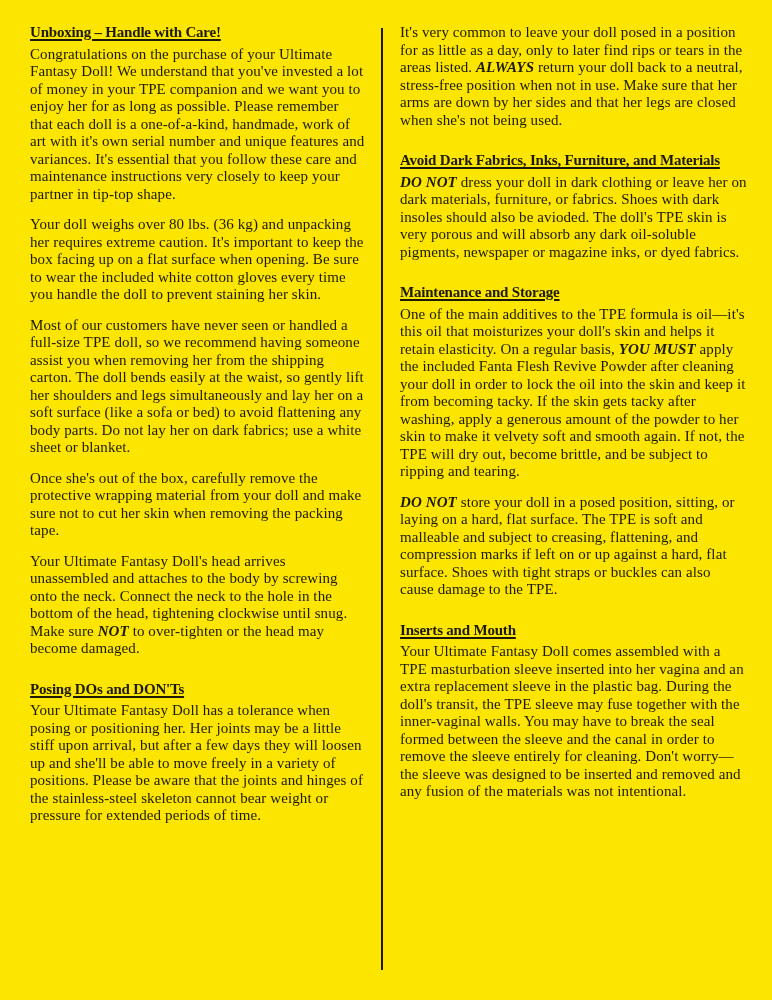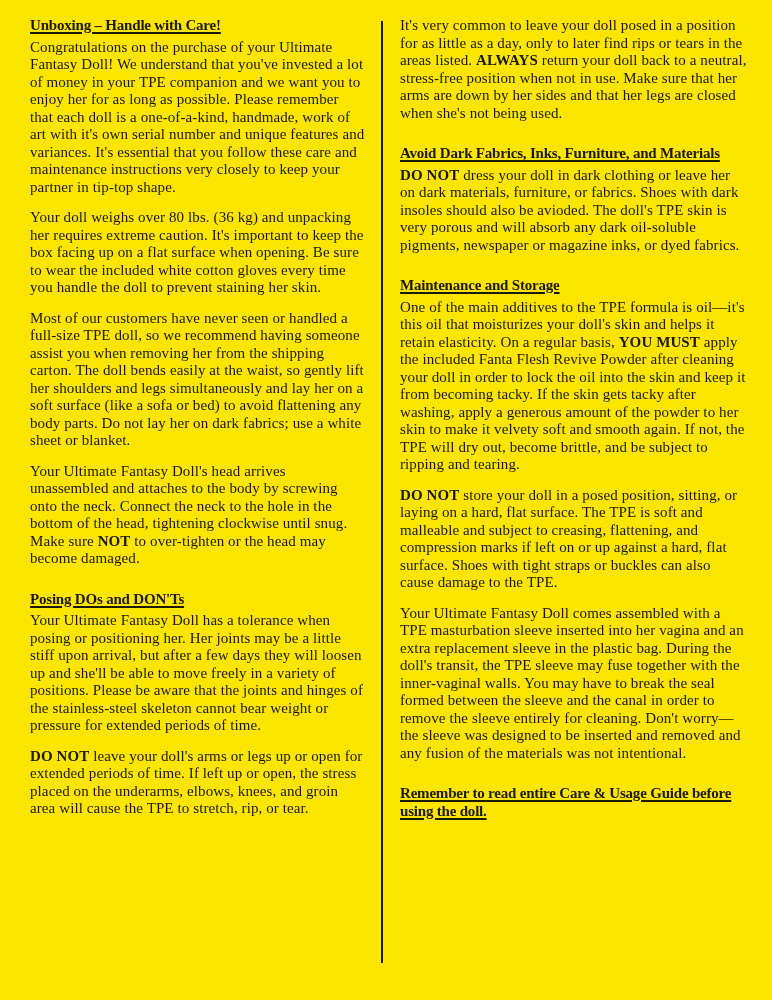--- a/index.html
+++ b/index.html
@@ -9,21 +9,21 @@
   body {
     width: 772px;
     height: 1000px;
     background: #FCE500;
     overflow: hidden;
   }
   .page {
     box-sizing: border-box;
     width: 772px;
     height: 1000px;
-    padding: 17px 22px 0 30px;
+    padding: 24px 22px 0 30px;
     font-family: "Liberation Serif", "DejaVu Serif", serif;
     color: #1C1A04;
   }
   .columns {
     display: flex;
     align-items: flex-start;
   }
   .column {
     font-size: 15px;
     line-height: 17.5px;
@@ -46,42 +46,42 @@
   .heading {
     font-size: 15px;
     font-weight: 700;
     letter-spacing: -0.2px;
     text-decoration: underline;
     text-decoration-thickness: 2px;
     text-underline-offset: 2px;
     margin-top: 23px;
   }
   .heading + .paragraph { margin-top: 4px; }
-  .seg.bold { font-weight: 700; }
+  .seg.bold { font-weight: 700; font-style: italic; }
 </style>
 </head>
 <body style="background: rgb(252, 229, 0);">
 
 <div class="page" style="color: rgb(28, 26, 4);">
   <div class="columns">
     <div class="column column-left">
         <h2 class="block heading">Unboxing – Handle with Care!</h2>
         <p class="block paragraph"><span class="seg">Congratulations on the purchase of your Ultimate Fantasy Doll! We understand that you've invested a lot of money in your TPE companion and we want you to enjoy her for as long as possible. Please remember that each doll is a one-of-a-kind, handmade, work of art with it's own serial number and unique features and variances. It's essential that you follow these care and maintenance instructions very closely to keep your partner in tip-top shape.</span></p>
         <p class="block paragraph"><span class="seg">Your doll weighs over 80 lbs. (36 kg) and unpacking her requires extreme caution. It's important to keep the box facing up on a flat surface when opening. Be sure to wear the included white cotton gloves every time you handle the doll to prevent staining her skin.</span></p>
         <p class="block paragraph"><span class="seg">Most of our customers have never seen or handled a full-size TPE doll, so we recommend having someone assist you when removing her from the shipping carton. The doll bends easily at the waist, so gently lift her shoulders and legs simultaneously and lay her on a soft surface (like a sofa or bed) to avoid flattening any body parts. Do not lay her on dark fabrics; use a white sheet or blanket.</span></p>
+        <p class="block paragraph"><span class="seg">Once she's out of the box, carefully remove the protective wrapping material from your doll and make sure not to cut her skin when removing the packing tape.</span></p>
         <p class="block paragraph"><span class="seg">Your Ultimate Fantasy Doll's head arrives unassembled and attaches to the body by screwing onto the neck. Connect the neck to the hole in the bottom of the head, tightening clockwise until snug. Make sure </span><span class="seg bold">NOT</span><span class="seg"> to over-tighten or the head may become damaged.</span></p>
         <h2 class="block heading">Posing DOs and DON'Ts</h2>
         <p class="block paragraph"><span class="seg">Your Ultimate Fantasy Doll has a tolerance when posing or positioning her. Her joints may be a little stiff upon arrival, but after a few days they will loosen up and she'll be able to move freely in a variety of positions. Please be aware that the joints and hinges of the stainless-steel skeleton cannot bear weight or pressure for extended periods of time.</span></p>
-        <p class="block paragraph"><span class="seg bold">DO NOT</span><span class="seg"> leave your doll's arms or legs up or open for extended periods of time. If left up or open, the stress placed on the underarms, elbows, knees, and groin area will cause the TPE to stretch, rip, or tear.</span></p>
       </div>
     <div class="divider" style="background: rgb(28, 26, 4);"></div>
     <div class="column column-right">
         <p class="block paragraph"><span class="seg">It's very common to leave your doll posed in a position for as little as a day, only to later find rips or tears in the areas listed. </span><span class="seg bold">ALWAYS</span><span class="seg"> return your doll back to a neutral, stress-free position when not in use. Make sure that her arms are down by her sides and that her legs are closed when she's not being used.</span></p>
         <h2 class="block heading">Avoid Dark Fabrics, Inks, Furniture, and Materials</h2>
         <p class="block paragraph"><span class="seg bold">DO NOT</span><span class="seg"> dress your doll in dark clothing or leave her on dark materials, furniture, or fabrics. Shoes with dark insoles should also be avioded. The doll's TPE skin is very porous and will absorb any dark oil-soluble pigments, newspaper or magazine inks, or dyed fabrics.</span></p>
         <h2 class="block heading">Maintenance and Storage</h2>
         <p class="block paragraph"><span class="seg">One of the main additives to the TPE formula is oil—it's this oil that moisturizes your doll's skin and helps it retain elasticity. On a regular basis, </span><span class="seg bold">YOU MUST</span><span class="seg"> apply the included Fanta Flesh Revive Powder after cleaning your doll in order to lock the oil into the skin and keep it from becoming tacky. If the skin gets tacky after washing, apply a generous amount of the powder to her skin to make it velvety soft and smooth again. If not, the TPE will dry out, become brittle, and be subject to ripping and tearing.</span></p>
         <p class="block paragraph"><span class="seg bold">DO NOT</span><span class="seg"> store your doll in a posed position, sitting, or laying on a hard, flat surface. The TPE is soft and malleable and subject to creasing, flattening, and compression marks if left on or up against a hard, flat surface. Shoes with tight straps or buckles can also cause damage to the TPE.</span></p>
+        <h2 class="block heading">Inserts and Mouth</h2>
         <p class="block paragraph"><span class="seg">Your Ultimate Fantasy Doll comes assembled with a TPE masturbation sleeve inserted into her vagina and an extra replacement sleeve in the plastic bag. During the doll's transit, the TPE sleeve may fuse together with the inner-vaginal walls. You may have to break the seal formed between the sleeve and the canal in order to remove the sleeve entirely for cleaning. Don't worry—the sleeve was designed to be inserted and removed and any fusion of the materials was not intentional.</span></p>
-        <h2 class="block heading">Remember to read entire Care &amp; Usage Guide before using the doll.</h2>
       </div>
   </div>
 </div>
 
 </body></html>

